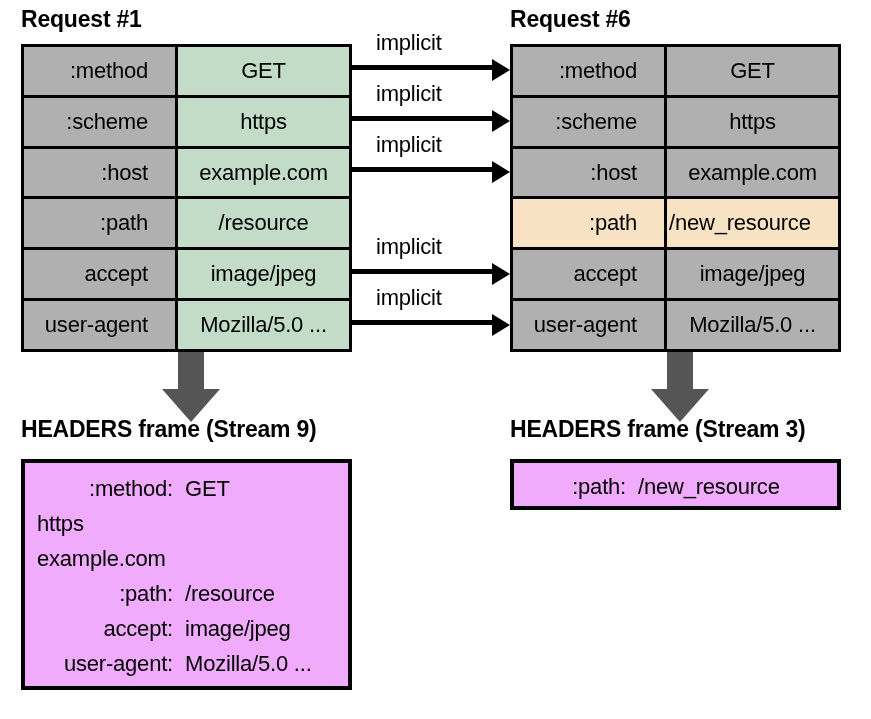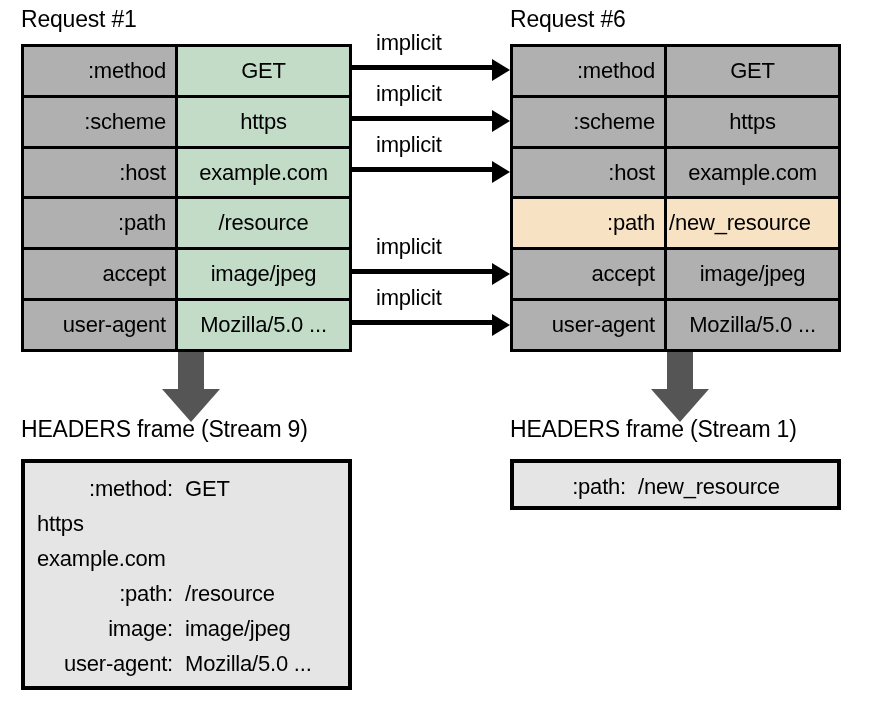--- a/index.html
+++ b/index.html
@@ -13,21 +13,21 @@
     font-family: "Liberation Sans", sans-serif;
     color: #000000;
     overflow: hidden;
   }
 
   
   .sec-title {
     position: absolute;
     font-size: 23px;
     line-height: 26px;
-    font-weight: 400;
+    font-weight: 700;
     letter-spacing: -0.2px;
     white-space: nowrap;
     color: #000;
   }
   #req1-title { left: 21px;  top: 6px; }
   #req2-title { left: 510px; top: 6px; }
   #hf1-title  { left: 21px;  top: 416px; }
   #hf2-title  { left: 510px; top: 416px; }
 
   
@@ -55,21 +55,21 @@
     font-size: 22px;
     line-height: 1;
     letter-spacing: -0.2px;
     white-space: nowrap;
     overflow: hidden;
   }
   .cell-name {
     width: 154px;
     flex: 0 0 154px;
     justify-content: flex-end;
-    padding-right: 9px;
+    padding-right: 27px;
     border-right: 3px solid #000;
   }
   .cell-value {
     flex: 1 1 auto;
     justify-content: center;
     padding: 0 2px;
   }
   #req2-table .cell-value.tight {
     justify-content: flex-start;
     padding-left: 2px;
@@ -121,21 +121,21 @@
     border-left: 29px solid transparent;
     border-right: 29px solid transparent;
     border-top: 33px solid #555555;
   }
   #down1 { left: 162px; top: 352px; width: 58px; height: 72px; }
   #down2 { left: 651px; top: 352px; width: 58px; height: 72px; }
 
   
   .hf-box {
     position: absolute;
-    background: #e5e5e5;
+    background: #f0abfc;
     border: 4px solid #000;
   }
   #hf1-box { left: 21px;  top: 459px; width: 331px; height: 231px; }
   #hf2-box { left: 510px; top: 459px; width: 331px; height: 51px; }
 
   .hf-list {
     position: absolute;
     left: 0; top: 8px;
     width: 100%;
   }
@@ -159,21 +159,21 @@
   }
   #hf2-box .hf-list { top: 6px; }
   #hf2-box .hf-key  { flex: 0 0 112px; }
 </style>
 </head>
 <body>
 
 <div class="sec-title" id="req1-title">Request #1</div>
 <div class="sec-title" id="req2-title">Request #6</div>
 <div class="sec-title" id="hf1-title">HEADERS frame (Stream 9)</div>
-<div class="sec-title" id="hf2-title">HEADERS frame (Stream 1)</div>
+<div class="sec-title" id="hf2-title">HEADERS frame (Stream 3)</div>
 
 <div class="req-table" id="req1-table">
   <div class="req-row">
     <div class="cell cell-name bg-gray">:method</div>
     <div class="cell cell-value bg-green">GET</div>
   </div>
   <div class="req-row">
     <div class="cell cell-name bg-gray">:scheme</div>
     <div class="cell cell-value bg-green">https</div>
   </div>
@@ -264,21 +264,21 @@
       <span class="hf-val">https</span>
     </div>
     <div class="hf-line">
       <span class="hf-val">example.com</span>
     </div>
     <div class="hf-line">
       <span class="hf-key">:path:</span>
       <span class="hf-val">/resource</span>
     </div>
     <div class="hf-line">
-      <span class="hf-key">image:</span>
+      <span class="hf-key">accept:</span>
       <span class="hf-val">image/jpeg</span>
     </div>
     <div class="hf-line">
       <span class="hf-key">user-agent:</span>
       <span class="hf-val">Mozilla/5.0 ...</span>
     </div>
   </div>
 </div>
 
 <div class="hf-box" id="hf2-box">

